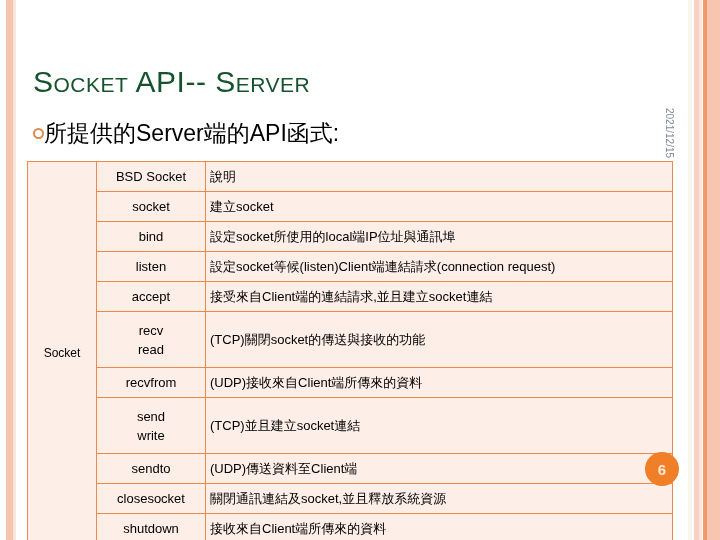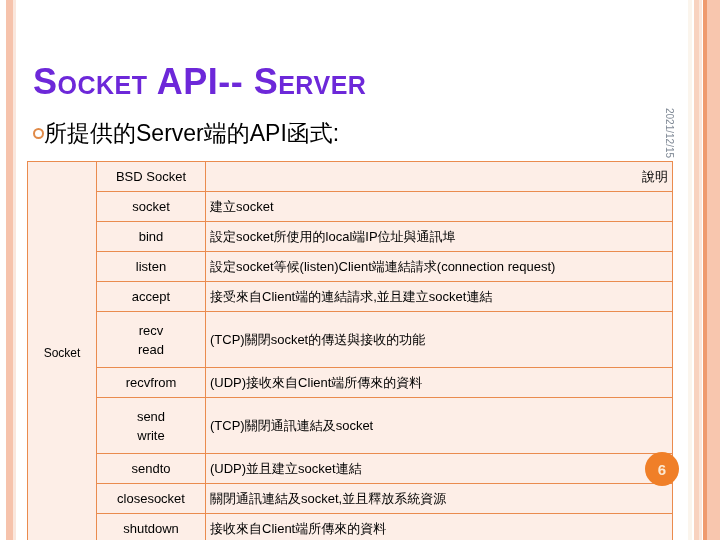--- a/index.html
+++ b/index.html
@@ -39,27 +39,27 @@
   .edge-r2 { position:absolute; left:694px; top:0; width:5px;  height:540px; background:#f8d2bf; }
   .edge-r3 { position:absolute; left:699px; top:0; width:3px;  height:540px; background:#fbe5d9; }
   .edge-r4 { position:absolute; left:703px; top:0; width:4px;  height:540px; background:#ef9a6e; }
   .edge-r5 { position:absolute; left:707px; top:0; width:13px; height:540px; background:#f8c6ae; }
 
   
   #title {
     position: absolute;
     left: 33px;
     top: 62px;
-    font-size: 36px;
+    font-size: 30px;
     line-height: 40px;
-    color: #6d28d9;
+    color: #14532d;
     font-variant: small-caps;
     letter-spacing: 0.5px;
     white-space: nowrap;
-    font-weight: bold;
+    font-weight: normal;
   }
 
   
   #bullet-row {
     position: absolute;
     left: 33px;
     top: 119px;
     display: flex;
     align-items: center;
   }
@@ -145,21 +145,21 @@
     padding: 6px 8px;
     line-height: 19px;
   }
   .cell-desc {
     text-align: left;
     font-size: 13px;
     padding: 6px 10px;
     line-height: 19px;
   }
   .cell-desc.hdr {
-    text-align: right;
+    text-align: left;
   }
   tr.tall .cell-fn, tr.tall .cell-desc {
     height: 47px;
     vertical-align: top;
     padding-top: 8px;
   }
   tr.tall .cell-fn { vertical-align: top; }
   tr.norm .cell-fn, tr.norm .cell-desc { height: 21px; }
   .hdr-row td { height: 21px; }
 </style>
@@ -217,25 +217,25 @@
         <tr class="tall">
           <td class="cell-fn">recv<br>read</td>
           <td class="cell-desc">(TCP)關閉socket的傳送與接收的功能</td>
         </tr>
         <tr class="norm">
           <td class="cell-fn">recvfrom</td>
           <td class="cell-desc">(UDP)接收來自Client端所傳來的資料</td>
         </tr>
         <tr class="tall">
           <td class="cell-fn">send<br>write</td>
-          <td class="cell-desc">(TCP)關閉通訊連結及socket</td>
+          <td class="cell-desc">(TCP)並且建立socket連結</td>
         </tr>
         <tr class="norm">
           <td class="cell-fn">sendto</td>
-          <td class="cell-desc">(UDP)並且建立socket連結</td>
+          <td class="cell-desc">(UDP)傳送資料至Client端</td>
         </tr>
         <tr class="norm">
           <td class="cell-fn">closesocket</td>
           <td class="cell-desc">關閉通訊連結及socket,並且釋放系統資源</td>
         </tr>
         <tr class="norm">
           <td class="cell-fn">shutdown</td>
           <td class="cell-desc">接收來自Client端所傳來的資料</td>
         </tr>
       </tbody>

